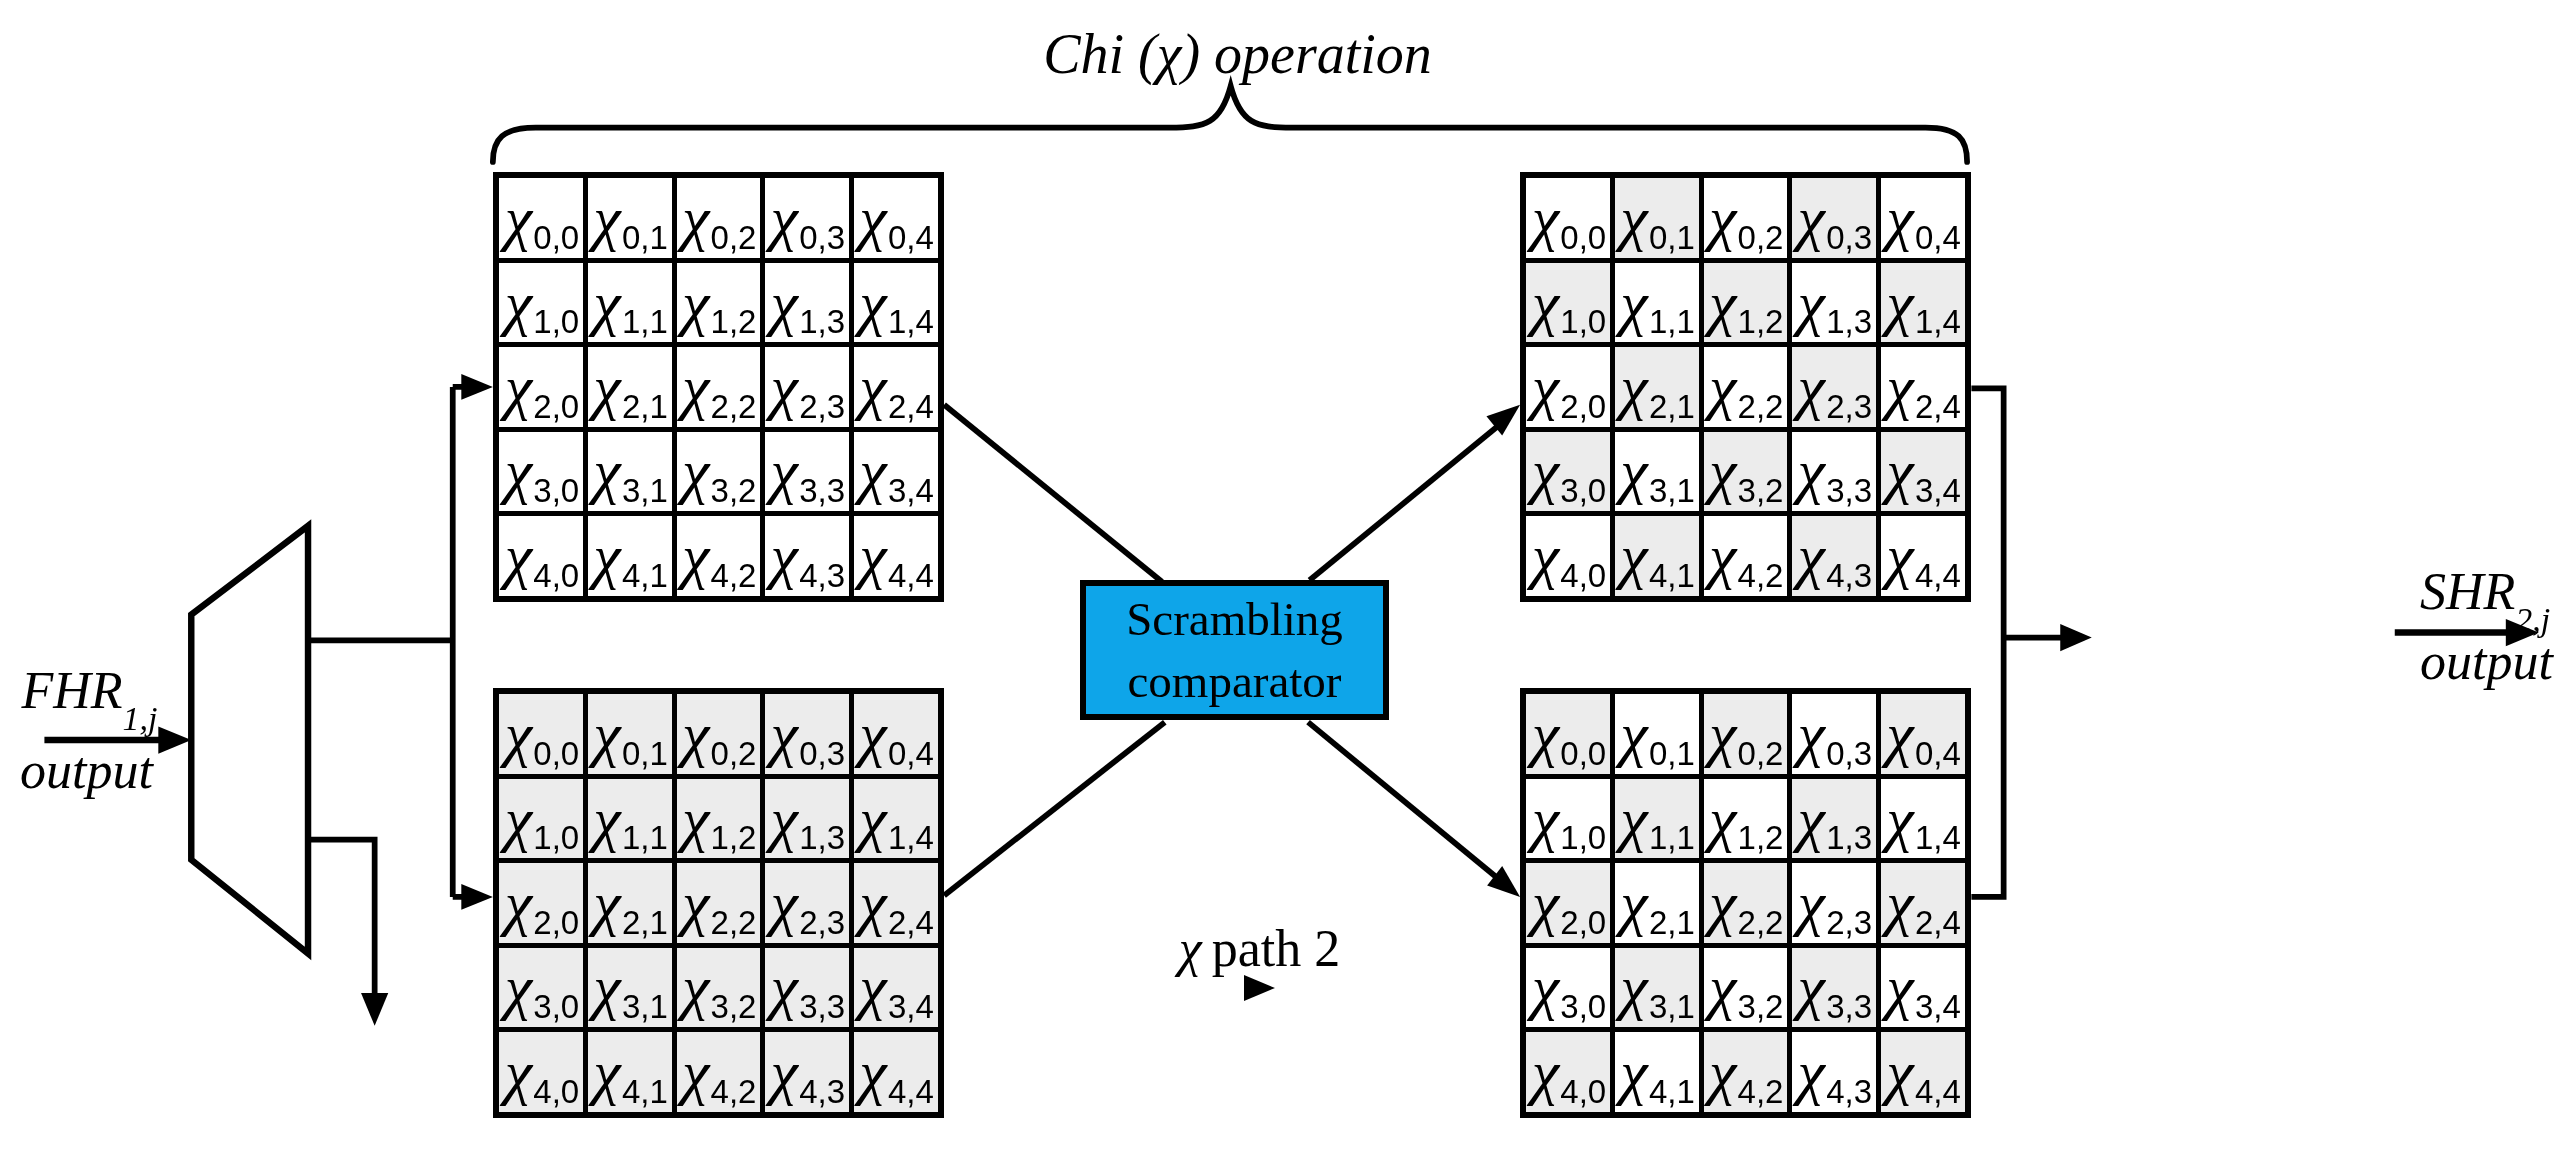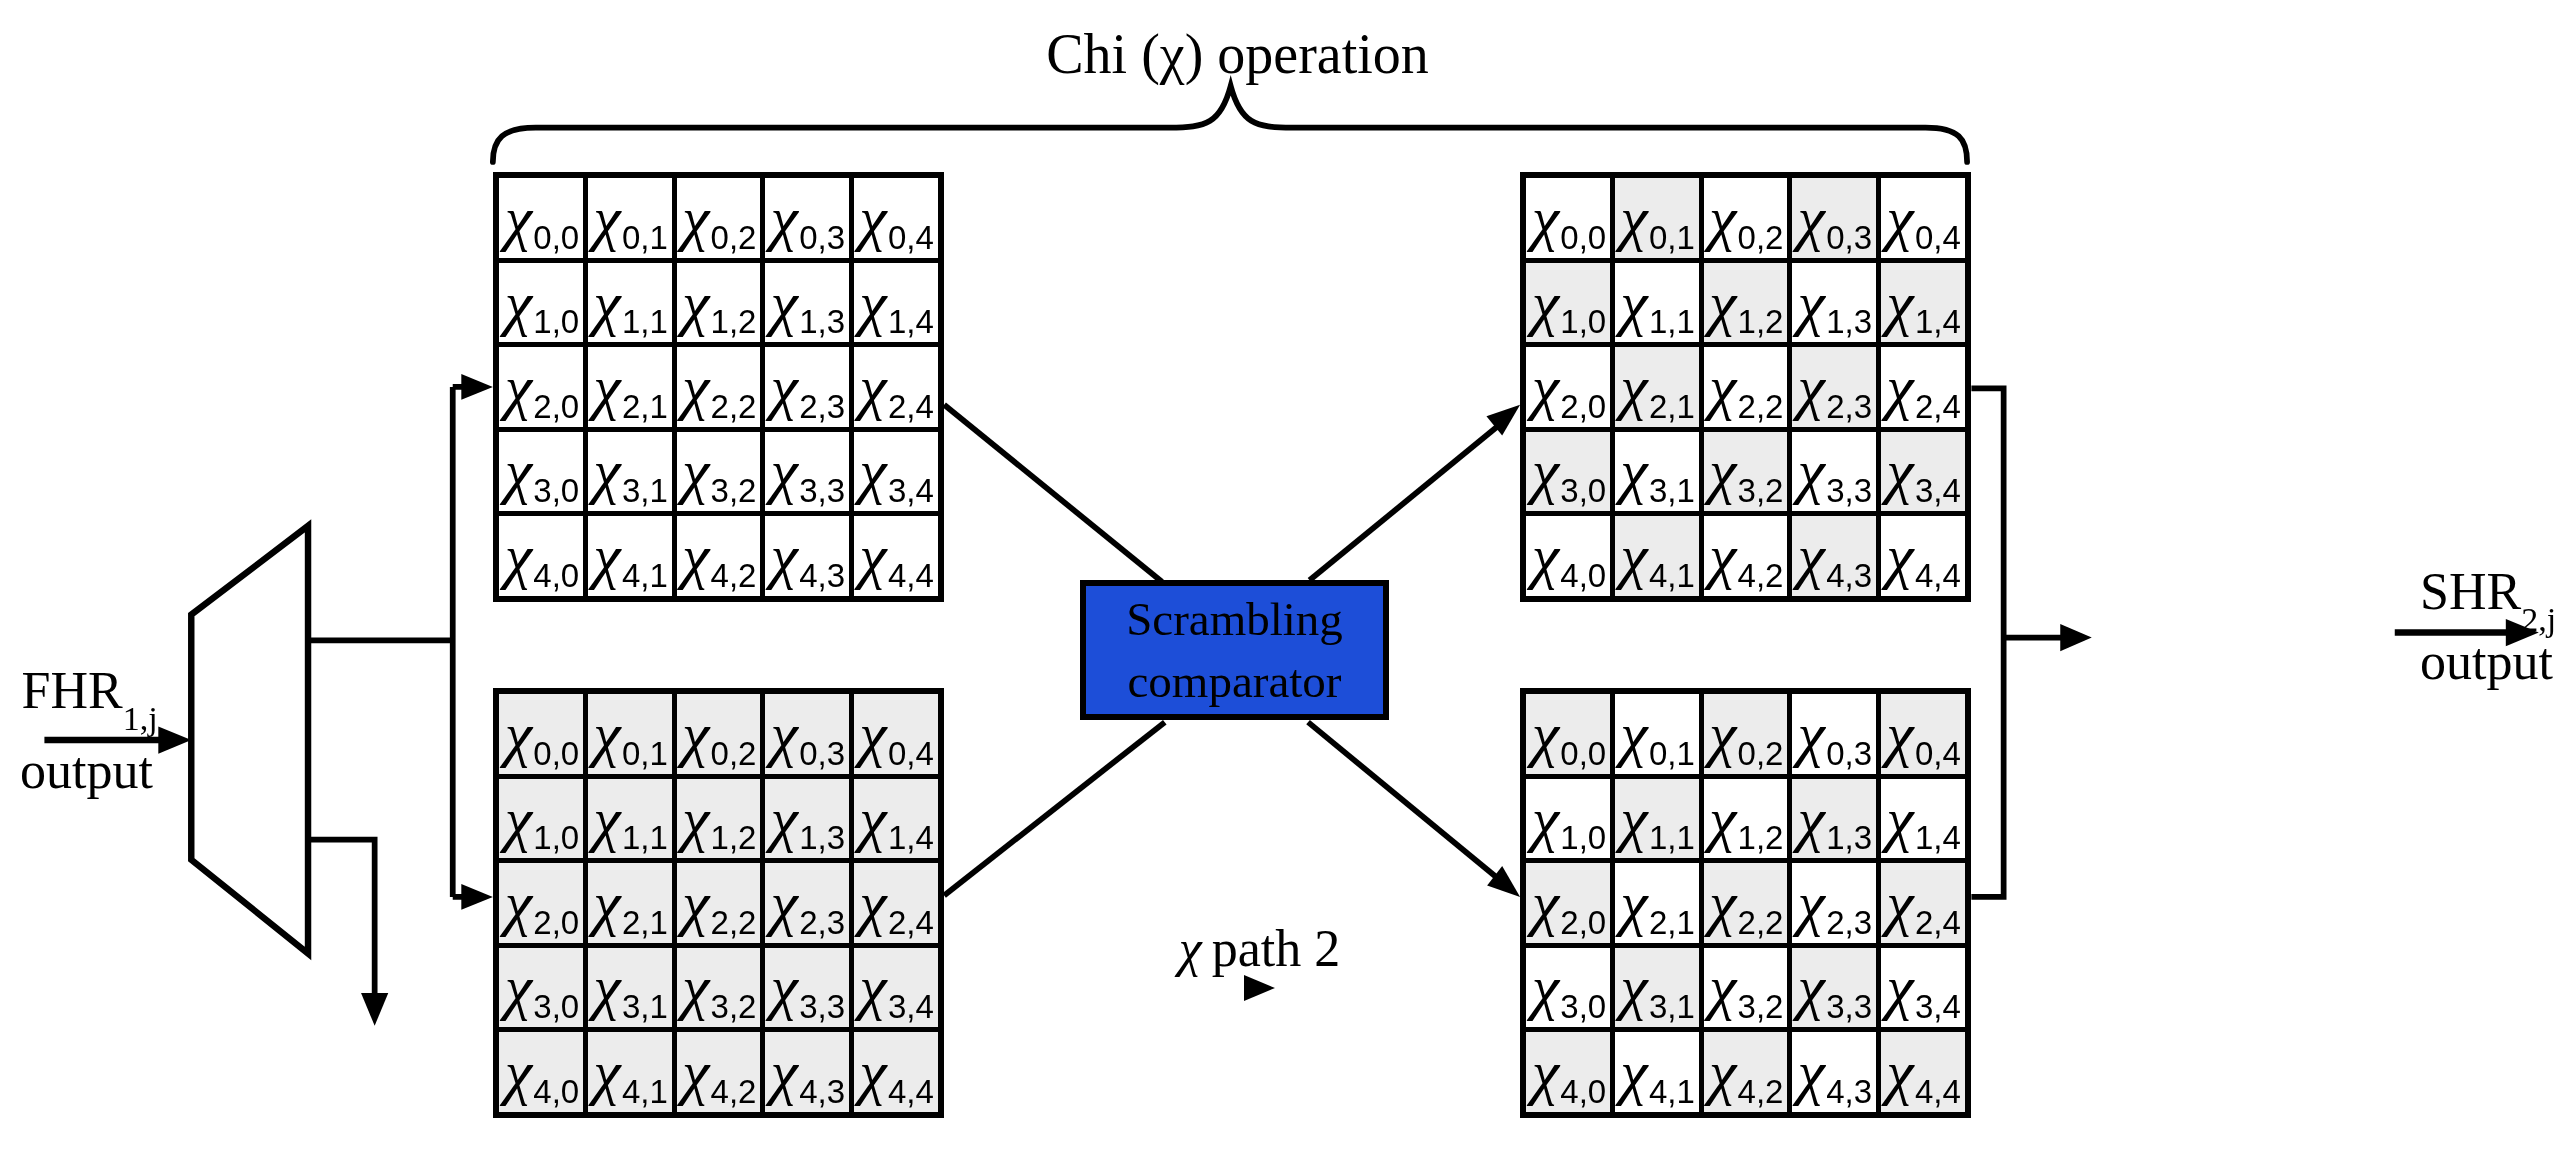--- a/index.html
+++ b/index.html
@@ -14,27 +14,27 @@
   .cell{background:var(--cell,#fff);display:flex;align-items:center;justify-content:center;overflow:hidden;}
   .cell.shaded{background:var(--shaded,#ececec);}
   .chi{font-family:"Liberation Serif",serif;font-style:italic;font-size:62px;line-height:1;}
   .cellsub{font-family:"Liberation Sans",sans-serif;font-size:33px;line-height:1;position:relative;top:19.3px;left:1.4px;}
   #matrix-top-left   {left:493px;top:172px;}
   #matrix-bottom-left{left:493px;top:688px;}
   #matrix-top-right  {left:1520px;top:172px;}
   #matrix-bottom-right{left:1520px;top:688px;}
 
   
-  .obox{position:absolute;box-sizing:border-box;background:#1d4ed8;border:6.4px solid #000;
+  .obox{position:absolute;box-sizing:border-box;background:#0ea5e9;border:6.4px solid #000;
         display:flex;flex-direction:column;align-items:center;justify-content:center;text-align:center;}
   #scrambling-box{left:1080px;top:580px;width:309px;height:140px;font-size:47px;line-height:1.32;}
   #iota-box{left:2092px;top:511px;width:303px;height:263px;border-width:7.2px;font-size:54px;}
 
   
-  .lbl{position:absolute;line-height:1;white-space:nowrap;}
+  .lbl{position:absolute;line-height:1;white-space:nowrap;font-style:italic;}
   #title{left:951px;top:26px;width:573px;text-align:center;font-size:56px;}
   #fhr-main{left:21.5px;top:665px;font-size:52px;}
   #fhr-out {left:20px;top:745px;font-size:52px;}
   #shr-main{left:2420px;top:566px;font-size:52px;}
   #shr-out {left:2420px;top:636px;font-size:52px;}
   .sub-lbl{font-size:34px;vertical-align:-21.5px;}
   #to-comparator{left:229px;top:1030px;width:291px;text-align:center;font-size:49px;line-height:1.12;white-space:normal;}
 
   
   .pathlabel{position:absolute;left:1073px;width:373px;height:64px;display:flex;align-items:center;justify-content:center;}

